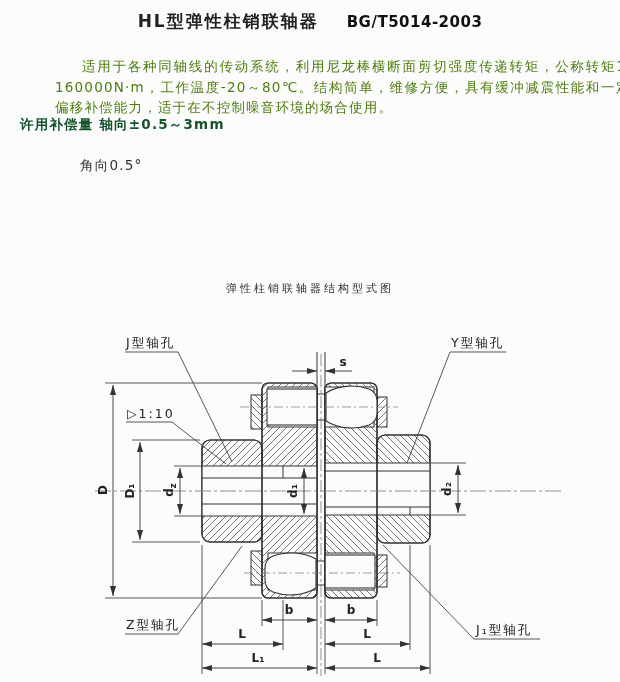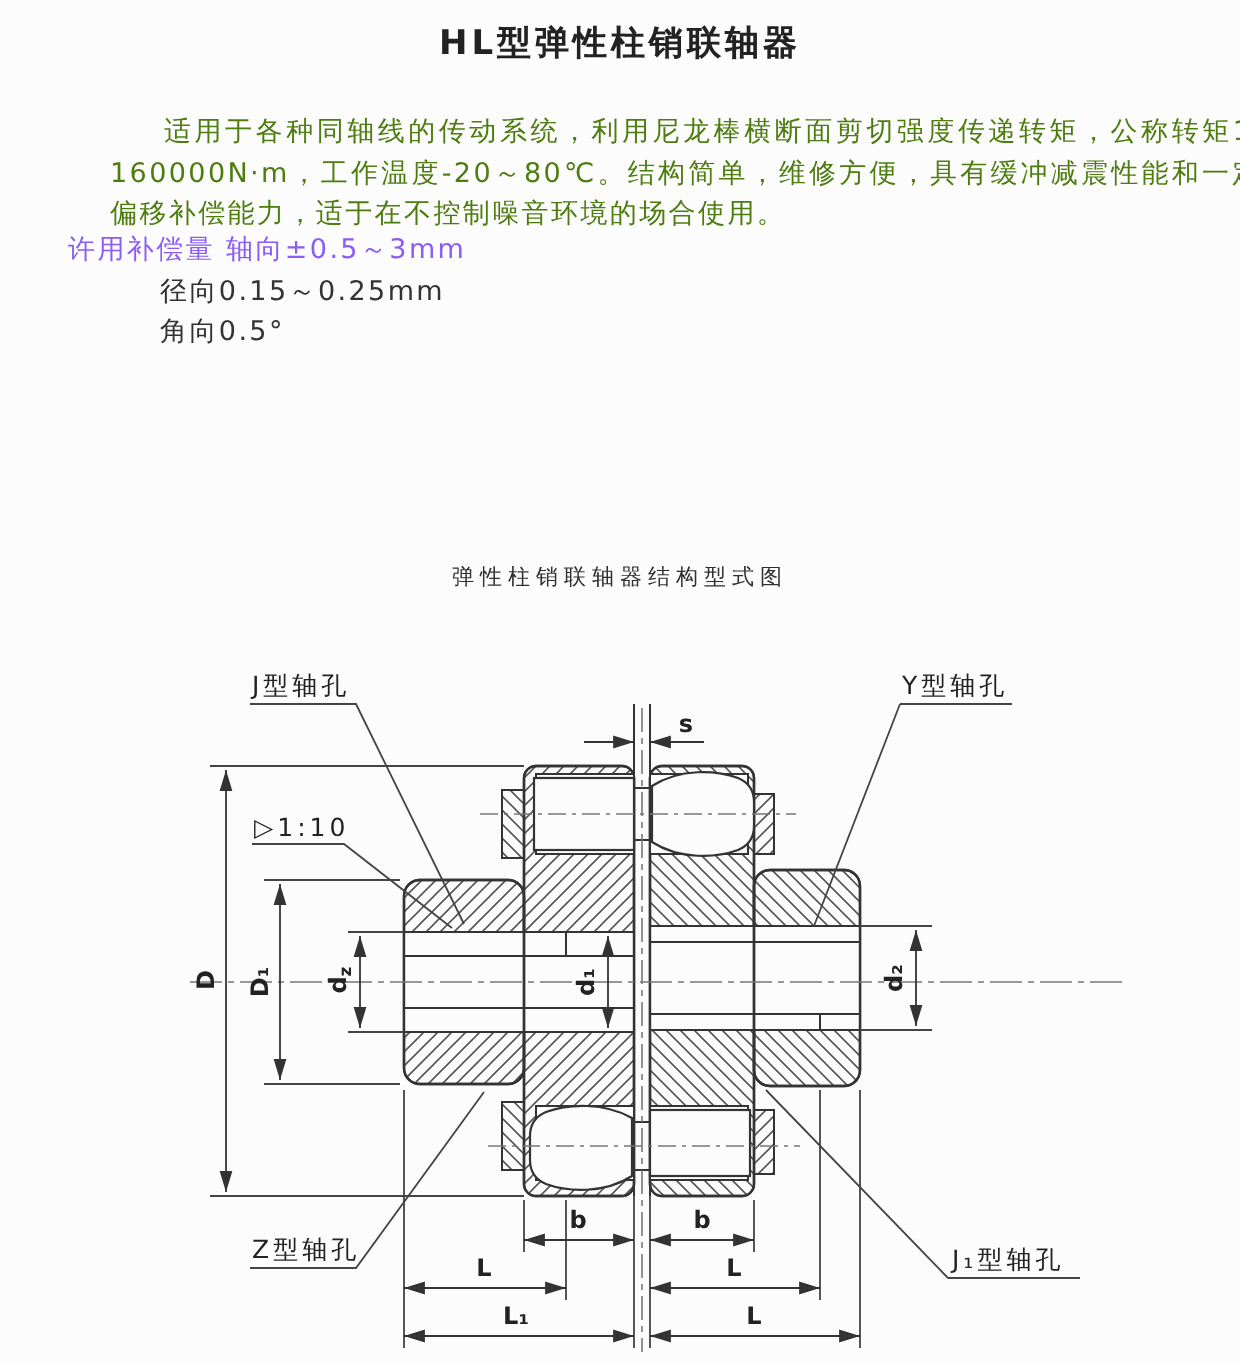--- a/index.html
+++ b/index.html
@@ -8,44 +8,44 @@
     font-family:"DejaVu Sans","Liberation Sans",sans-serif;color:#2b2b2b;overflow:hidden;
   }
   .titlerow{position:absolute;top:10px;left:0;right:0;display:flex;justify-content:center;align-items:baseline;gap:28px;z-index:2;}
   .title{font-size:17px;font-weight:bold;letter-spacing:2px;color:#222;}
   .std-old{font-size:13px;letter-spacing:0.5px;color:#333;}
   .std-new{font-size:15px;font-weight:bold;letter-spacing:0.5px;color:#111;}
   .para{
     position:absolute;top:56px;left:7px;width:606px;z-index:2;
     font-size:13.5px;line-height:20.5px;letter-spacing:1.2px;text-align:justify;text-indent:2em;color:#4d7c0f;margin-left:48px;
   }
-  .comp1{position:absolute;top:116px;left:34px;font-size:13.5px;letter-spacing:1.2px;color:#8b5cf6;z-index:2;}
+  .comp1{position:absolute;top:116px;left:20px;font-size:13.5px;letter-spacing:1.2px;color:#14532d;z-index:2;font-weight:bold;}
   .comp2{position:absolute;top:137px;left:80px;font-size:13.5px;letter-spacing:1.2px;color:#333;z-index:2;}
   .comp3{position:absolute;top:157px;left:80px;font-size:13.5px;letter-spacing:1.2px;color:#333;z-index:2;text-align:right;}
   .caption{position:absolute;top:281px;left:0;width:100%;text-align:center;font-size:11px;letter-spacing:3px;color:#2f2f2f;z-index:2;}
   .watermark{position:absolute;top:630px;right:55px;text-align:right;z-index:3;line-height:1.1;}
   .wm1{font-size:16px;font-weight:bold;letter-spacing:7px;color:#ea3b47;}
   .wm2{font-size:19px;font-weight:bold;letter-spacing:0.5px;color:#ea3b47;}
   svg.diagram{position:absolute;left:0;top:0;z-index:1;}
   svg text{font-family:"DejaVu Sans","Liberation Sans",sans-serif;}
   .dimtxt{font-size:12px;font-weight:bold;fill:#222;}
   .callout{font-size:12.5px;letter-spacing:2px;fill:#222;}
 </style>
 </head>
 <body>
 
 <div class="page">
 
   <div class="titlerow">
     <span class="title">HL型弹性柱销联轴器</span>
+    <span class="std-new">BG/T5014-2003</span>
   </div>
 
   <div class="para">适用于各种同轴线的传动系统，利用尼龙棒横断面剪切强度传递转矩，公称转矩160～160000N·m，工作温度-20～80℃。结构简单，维修方便，具有缓冲减震性能和一定的轴偏移补偿能力，适于在不控制噪音环境的场合使用。</div>
   <div class="comp1">许用补偿量  轴向±0.5～3mm</div>
-  <div class="comp2">径向0.15～0.25mm</div>
   <div class="comp3">角向0.5°</div>
 
   <div class="caption">弹性柱销联轴器结构型式图</div>
 
   <svg class="diagram" width="620" height="682" viewBox="0 0 620 682">
     <defs>
       <pattern id="hl" patternUnits="userSpaceOnUse" width="7" height="7">
         <path d="M-2,2 L2,-2 M0,7 L7,0 M5,9 L9,5" stroke="#555" stroke-width="0.8" fill="none"></path>
       </pattern>
       <pattern id="hr" patternUnits="userSpaceOnUse" width="7" height="7">

